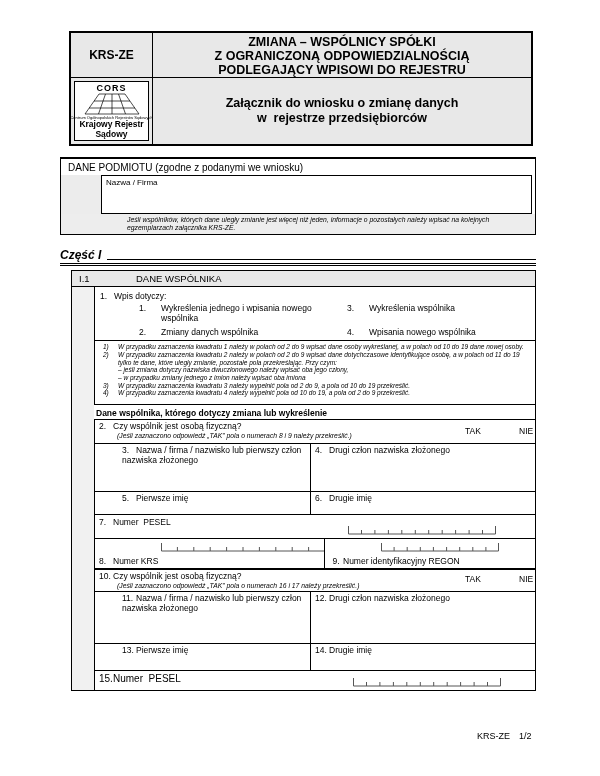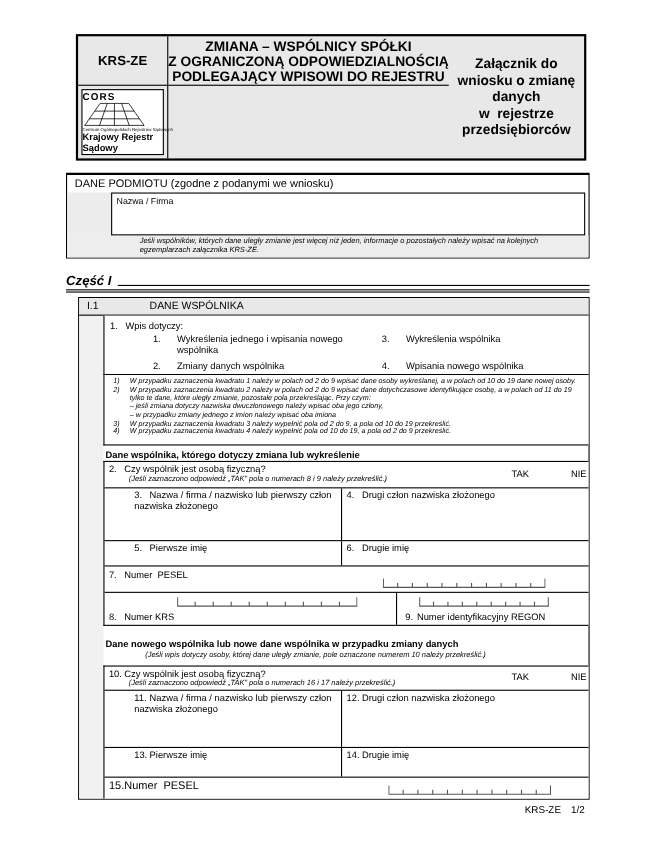--- a/index.html
+++ b/index.html
@@ -6,25 +6,25 @@
   html,body { background:#fff; }
   body { font-family:"Liberation Sans","DejaVu Sans",sans-serif; color:#000; }
   .page { position:relative; width:600px; height:776px; background:#ffffff; overflow:hidden; }
   .sheet { position:absolute; left:60px; top:31px; width:476px; }
 
   
   .hdr { margin-left:9px; width:464px; height:115px; border:2px solid #000; display:flex; background:#e8e8e8; }
   .hdr-left { width:82px; border-right:1px solid #000; display:flex; flex-direction:column; }
   .hdr-code { height:45px; border-bottom:1px solid #000; display:flex; align-items:center; justify-content:center; font-weight:bold; font-size:12px; }
   .hdr-logo-cell { flex:1; padding:3px; }
-  .logo-box { background:#fff; border:1px solid #000; height:100%; display:flex; flex-direction:column; align-items:flex-start; padding-top:2px; }
+  .logo-box { background:#fff; border:1px solid #000; height:100%; display:flex; flex-direction:column; align-items:center; padding-top:2px; }
   .logo-cors { font-weight:bold; font-size:9px; line-height:9px; letter-spacing:1px; }
   .logo-tiny { font-size:4px; line-height:5px; white-space:nowrap; }
   .logo-org { font-weight:bold; font-size:8.5px; line-height:9.5px; text-align:center; }
-  .hdr-right { flex:1; display:flex; flex-direction:row; }
+  .hdr-right { flex:1; display:flex; flex-direction:column; }
   .hdr-title { height:45px; border-bottom:1px solid #000; text-align:center; font-weight:bold; font-size:12.5px; line-height:14px; padding-top:2px; }
   .hdr-sub { flex:1; text-align:center; font-weight:bold; font-size:12.5px; line-height:15px; display:flex; flex-direction:column; justify-content:center; white-space:pre-wrap; }
 
   
   .dp-box { margin-top:11px; border:1px solid #000; border-top:2px solid #000; }
   .dp-title { font-size:10px; padding:3px 0 2px 7px; }
   .dp-row { display:flex; height:39px; }
   .dp-strip { width:40px; background:#ececec; }
   .dp-field { flex:1; border:1px solid #000; margin-right:3px; background:#fff; font-size:8px; padding:2px 0 0 4px; }
   .dp-note { background:#ededed; font-size:6.8px; font-style:italic; line-height:7.6px; padding:2px 14px 3px 66px; min-height:17px; }
@@ -62,21 +62,21 @@
   .row.first { border-top:none; }
   .qline { font-size:8.5px; padding:2px 0 0 4px; line-height:9.5px; }
   .qnote { font-size:6.8px; font-style:italic; padding-left:22px; line-height:7.6px; }
   .yn { position:absolute; top:6px; font-size:8.5px; cursor:default; }
   .yn-tak { left:370px; }
   .yn-nie { left:424px; }
   .f2row { height:23px; display:block; }
   .f34 { height:48px; }
   .f56 { height:23px; }
   .f7 { height:24px; display:block; font-size:8.5px; padding:2px 0 0 4px; }
-  .f89 { height:30px;gap:36px; }
+  .f89 { height:30px; }
   .cell { padding:2px 4px 0 4px; font-size:8.5px; line-height:9.5px; }
   .cL { width:215px; flex:none;padding-left:27px; }
   .cR { flex:1; border-left:1px solid #000; }
   .cL89 { width:229px; flex:none; position:relative; }
   .cR89 { flex:1; border-left:1px solid #000; position:relative;text-align:center; }
   .lblbot { position:absolute; bottom:2px; left:4px; font-size:8.5px; }
   .comb { position:absolute; }
   .comb-f7 { right:39px; bottom:3px; }
   .comb-f8 { left:66px; top:3px; }
   .comb-f9 { right:36px; top:3px; }
@@ -243,24 +243,20 @@
           </div>
           <div class="cR89">
             <svg class="comb comb-f9" width="118" height="10">
                 <path d="M0.5 1 L0.5 9 L117.5 9 L117.5 1 M13.1 5 L13.1 9 M26.2 5 L26.2 9 M39.3 5 L39.3 9 M52.4 5 L52.4 9 M65.6 5 L65.6 9 M78.7 5 L78.7 9 M91.8 5 L91.8 9 M104.9 5 L104.9 9" fill="none" stroke="#555555" stroke-width="1"></path>
               </svg>
             <span class="lblbot"><span class="num">9.</span><span class="lbl">Numer identyfikacyjny REGON</span></span>
           </div>
         </div>
       </div>
 
-      <div class="subheadC">
-        <div class="shC-t">Dane nowego wspólnika lub nowe dane wspólnika w przypadku zmiany danych</div>
-        <div class="shC-n">(Jeśli wpis dotyczy osoby, której dane uległy zmianie, pole oznaczone numerem 10 należy przekreślić.)</div>
-      </div>
 
       <div class="ibox boxC topline">
         <div class="row first f10row">
           <div class="qline">
             <span class="num">10.</span><span>Czy wspólnik jest osobą fizyczną?</span>
           </div>
           <div class="qnote">(Jeśli zaznaczono odpowiedź „TAK” pola o numerach 16 i 17 należy przekreślić.)</div>
           <span class="yn yn-tak" style="top:4px;">TAK</span>
           <span class="yn yn-nie" style="top:4px;">NIE</span>
         </div>

